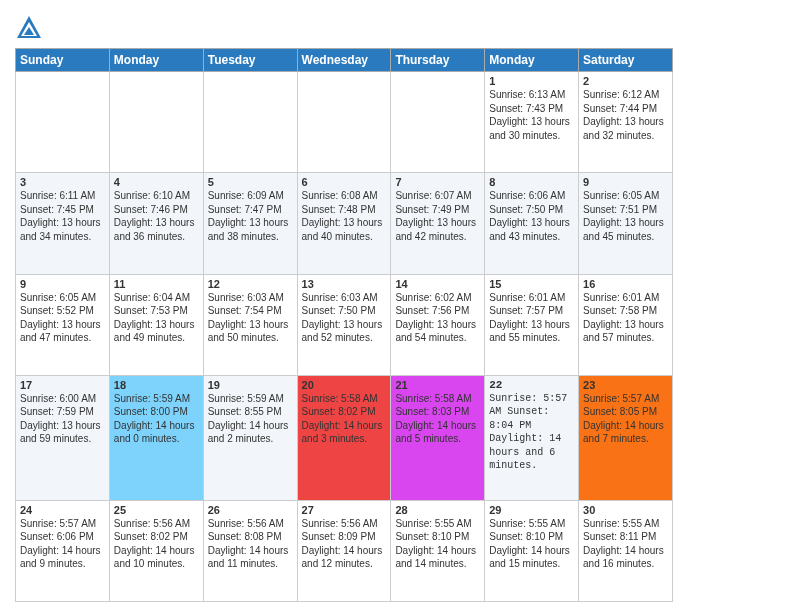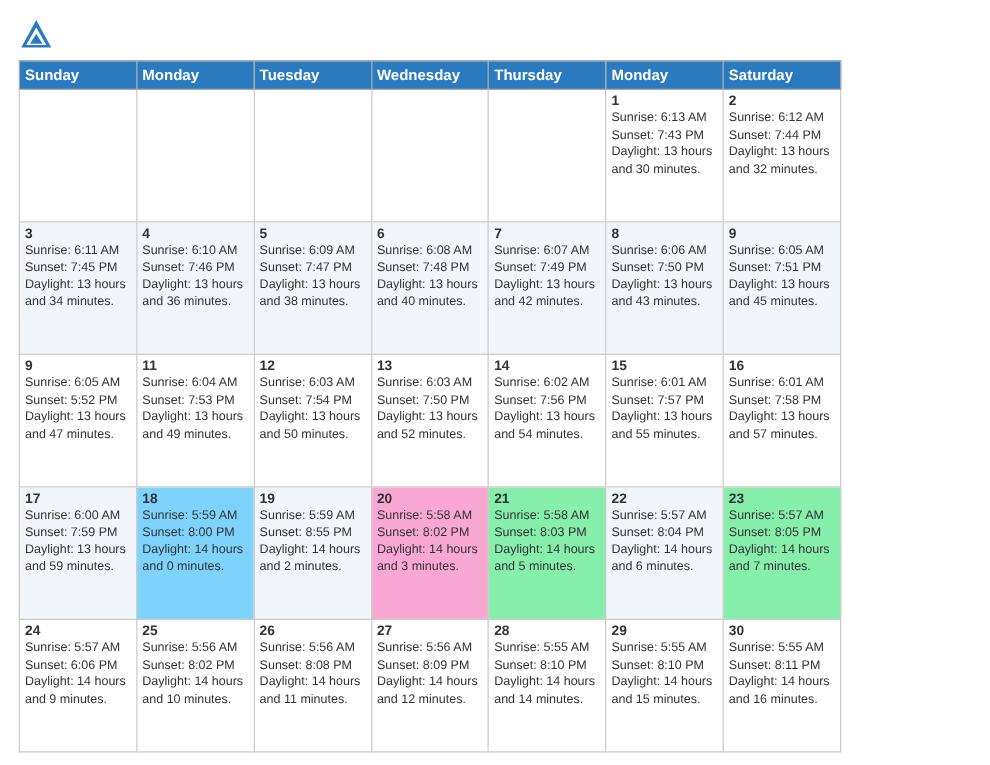--- a/index.html
+++ b/index.html
@@ -277,42 +277,42 @@
 Daylight: 14 hours
 and 0 minutes.</div>
           </td>
           <td style="background: rgb(242, 246, 250);">
             <span class="day-num">19</span>
             <div class="day-info">Sunrise: 5:59 AM
 Sunset: 8:55 PM
 Daylight: 14 hours
 and 2 minutes.</div>
           </td>
-          <td style="background: #f9a8d4;">
+          <td style="background: #ef4444;">
             <span class="day-num">20</span>
             <div class="day-info">Sunrise: 5:58 AM
 Sunset: 8:02 PM
 Daylight: 14 hours
 and 3 minutes.</div>
           </td>
-          <td style="background: #86efac;">
+          <td style="background: #d946ef;">
             <span class="day-num">21</span>
             <div class="day-info">Sunrise: 5:58 AM
 Sunset: 8:03 PM
 Daylight: 14 hours
 and 5 minutes.</div>
           </td>
-          <td style="background: rgb(242, 246, 250);">
+          <td style="background: rgb(242, 246, 250); font-family: Liberation Mono, monospace;">
             <span class="day-num">22</span>
             <div class="day-info">Sunrise: 5:57 AM
 Sunset: 8:04 PM
 Daylight: 14 hours
 and 6 minutes.</div>
           </td>
-          <td style="background: #86efac;">
+          <td style="background: #f97316;">
             <span class="day-num">23</span>
             <div class="day-info">Sunrise: 5:57 AM
 Sunset: 8:05 PM
 Daylight: 14 hours
 and 7 minutes.</div>
           </td>
         </tr>
         <tr>
           <td>
             <span class="day-num">24</span>

